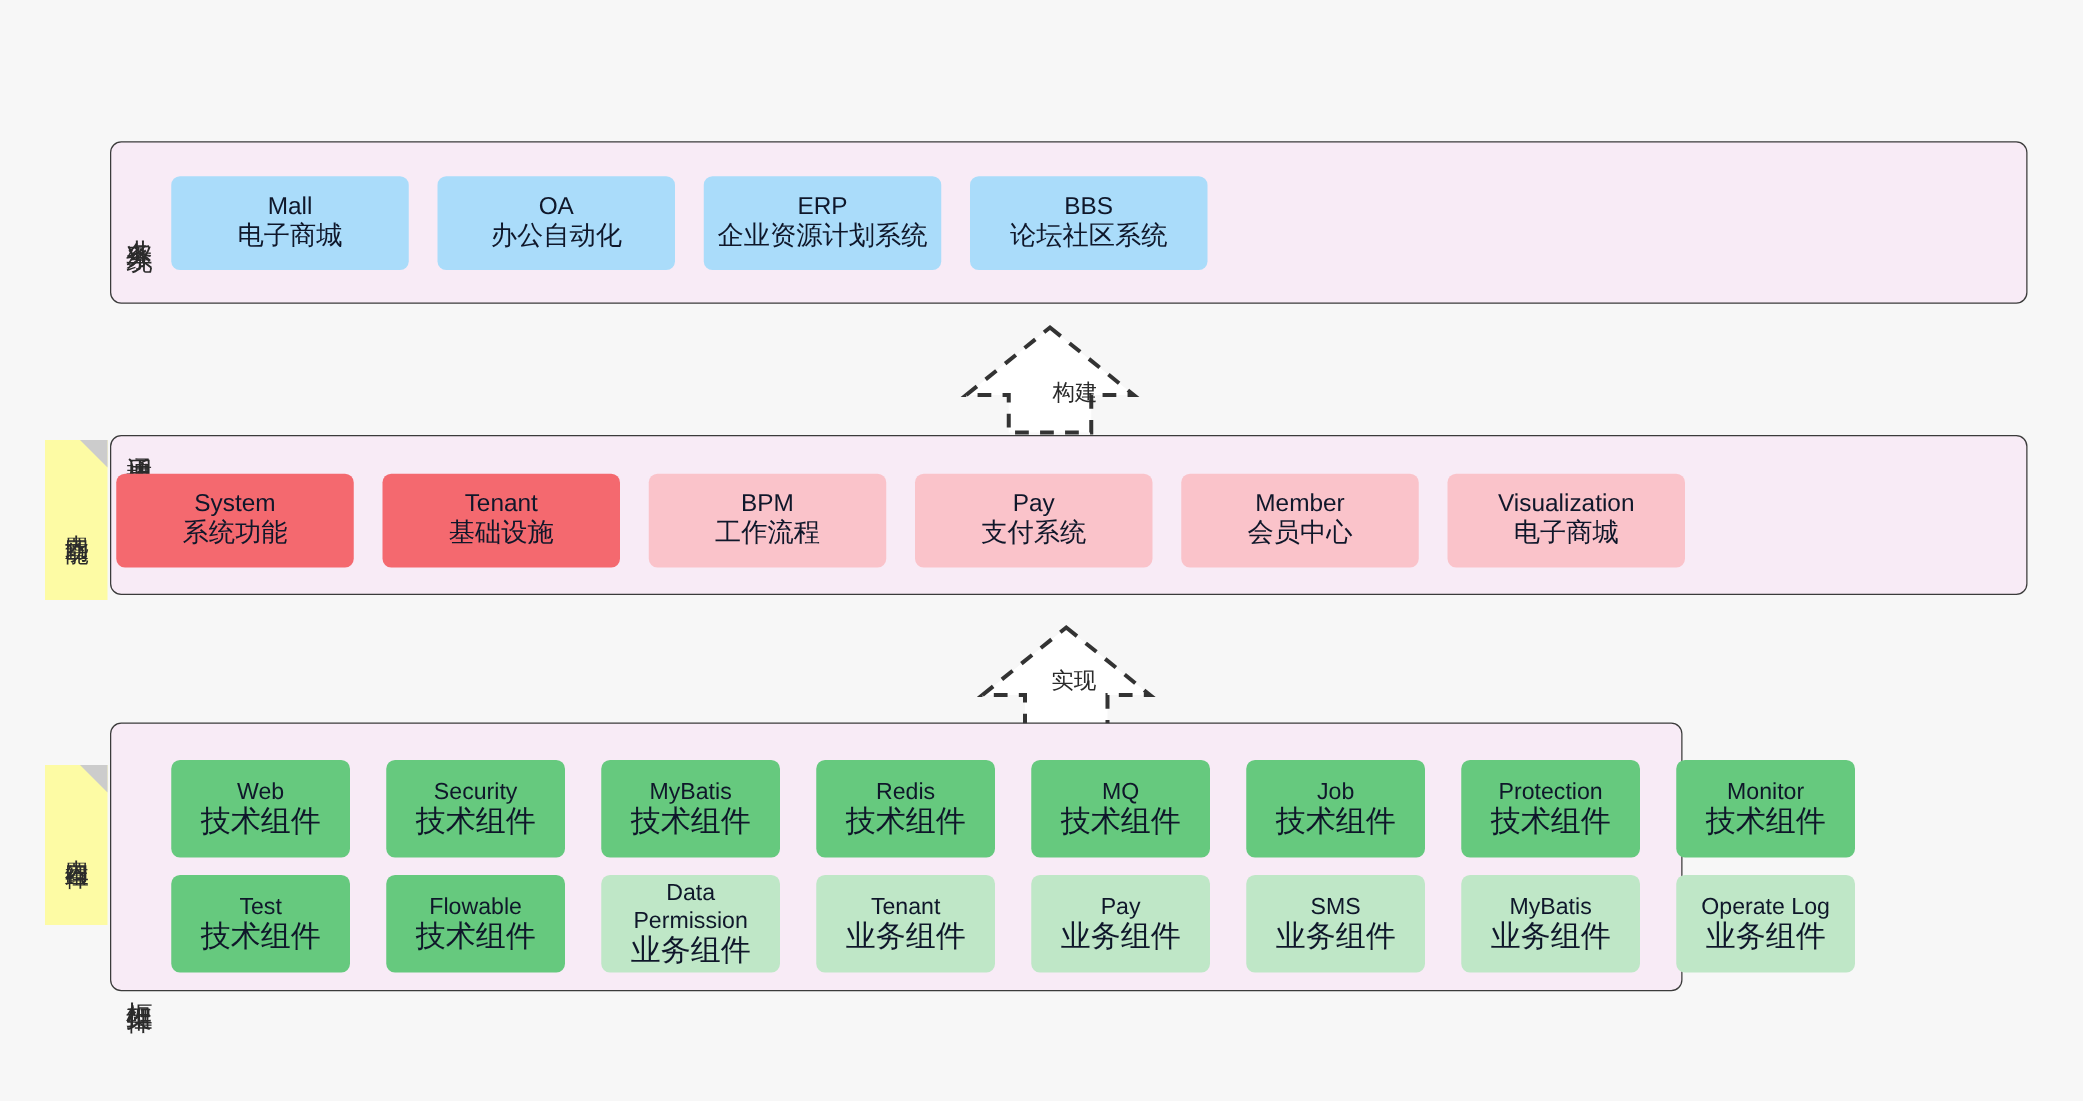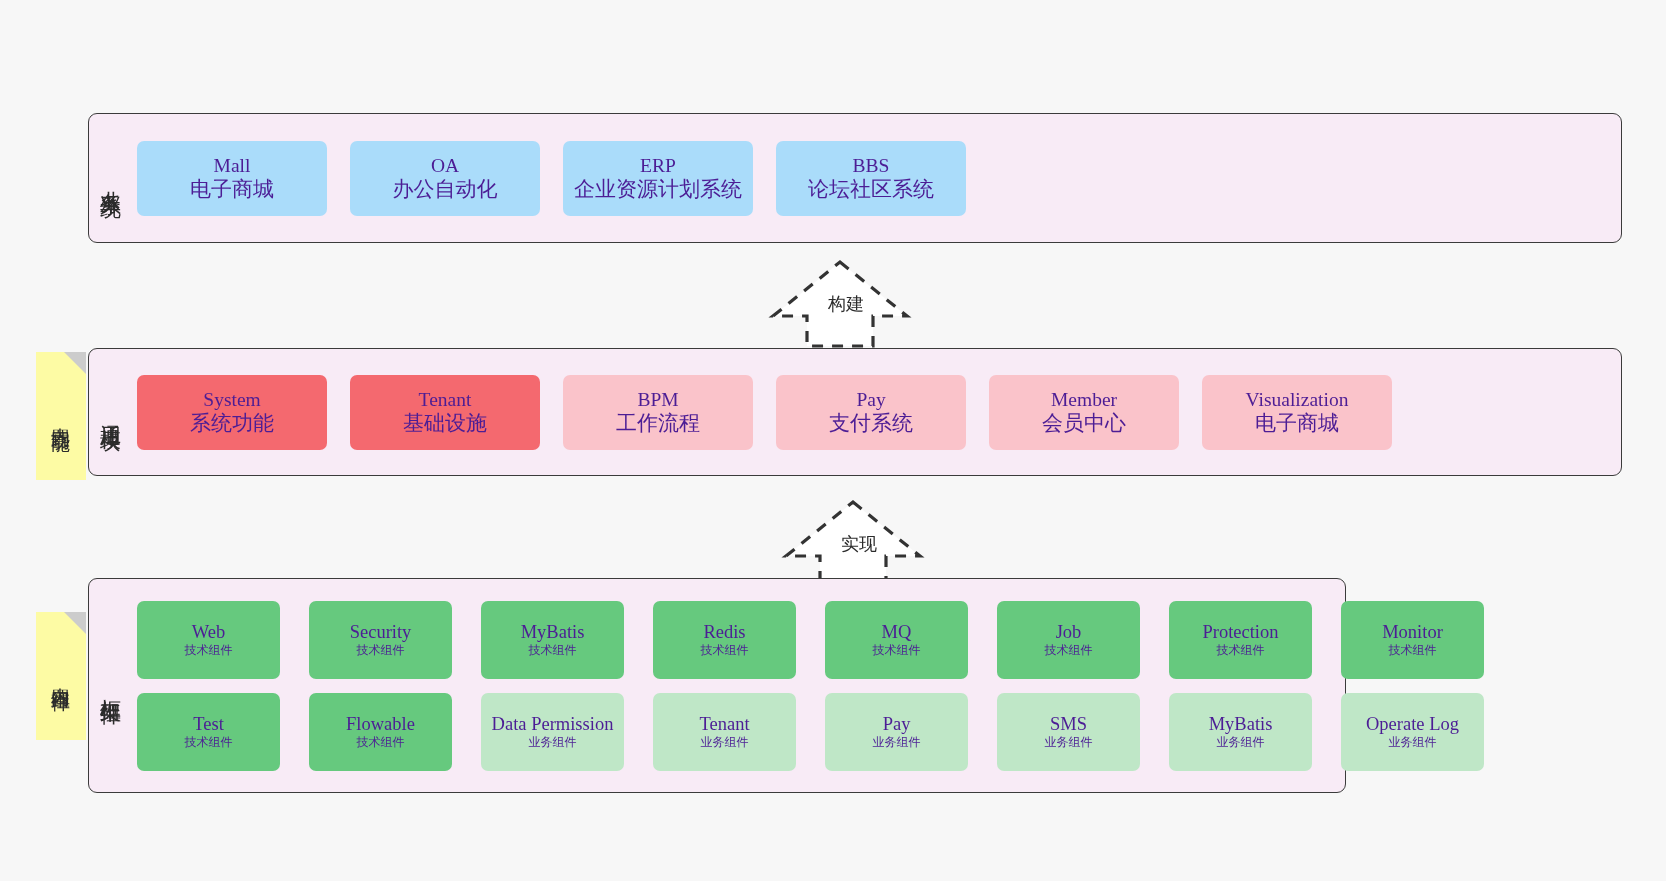--- a/index.html
+++ b/index.html
@@ -55,46 +55,45 @@
   }
 
   
   .box {
     border-radius: 7px;
     display: flex;
     flex-direction: column;
     align-items: center;
     justify-content: center;
     text-align: center;
-    color: #4c1d95;
+    color: #0f172a;
     line-height: 1.18;
     padding: 4px 6px;
-    font-family: Liberation Serif, serif;
   }
   .box .t1 { font-size: 19.5px; }
   .box .t2 { font-size: 21px; }
 
   
   .layer-business { left: 88px; top: 113px; width: 1534px; height: 130px; }
   .layer-business .box {
     width: 190px; height: 75px;
     background: #aadcfa;
   }
 
   
-  .layer-common { left: 88px; top: 348px; width: 1534px; height: 128px; }
+  .layer-common { left: 88px; top: 348px; width: 1534px; height: 128px; flex-direction: column; }
   .layer-common .box { width: 190px; height: 75px; }
   .bg-red   { background: #f4696f; }
   .bg-pink  { background: #fac3ca; }
 
   
-  .layer-framework { left: 88px; top: 578px; width: 1258px; height: 215px; }
+  .layer-framework { left: 88px; top: 578px; width: 1258px; height: 215px; align-items: flex-end; }
   .layer-framework .box { width: 143px; height: 78px; }
   .layer-framework .box .t1 { font-size: 18.5px; }
-  .layer-framework .box .t2 { font-size: 12px; }
+  .layer-framework .box .t2 { font-size: 24px; }
   .layer-framework .row { gap: 29px; }
   .bg-green-dark  { background: #66c97e; }
   .bg-green-light { background: #bfe7c7; }
 
   
   .note {
     position: absolute;
     width: 50px;
     background: #fdfba4;
     display: flex;
@@ -124,21 +123,21 @@
   .arrow-label {
     position: absolute;
     font-size: 18px;
     color: #2b2b2b;
     white-space: nowrap;
     left: 50%;
     transform: translateX(-50%);
   }
   .arrow-build  { left: 755px; top: 258px; width: 170px; height: 90px; }
   .arrow-impl   { left: 768px; top: 498px; width: 170px; height: 90px; }
-  .arrow-build .arrow-label { top: 34px; left: 50%; margin-left: 6px; }
+  .arrow-build .arrow-label { top: 44px; left: 50%; margin-left: 20px; }
   .arrow-impl  .arrow-label { top: 34px; left: 50%; margin-left: 6px; }
 </style>
 </head>
 <body>
 
 <div class="canvas">
 
   <div class="layer layer-business">
     <div class="layer-title">业务系统</div>
     <div class="layer-body">

